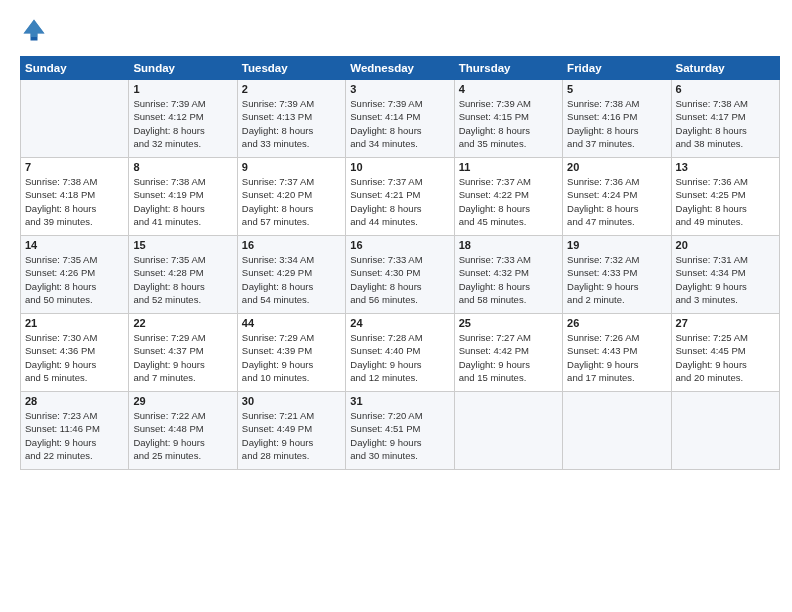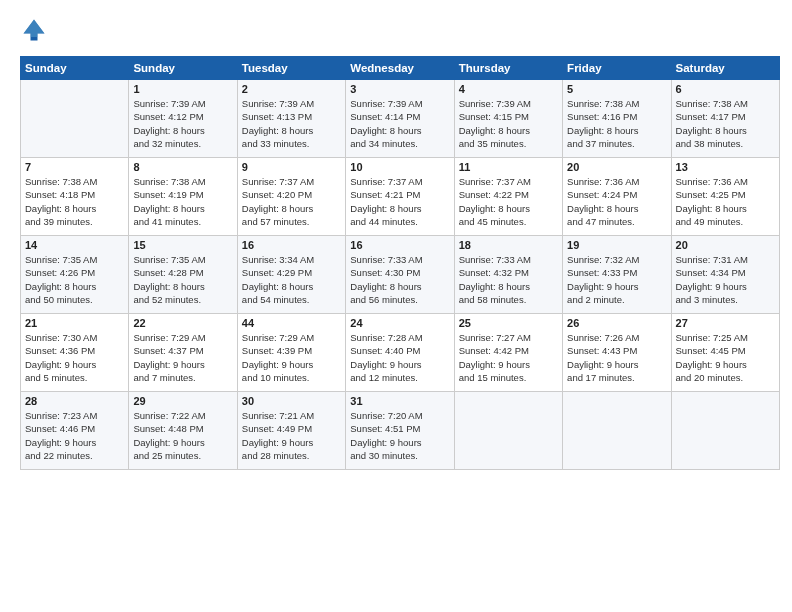--- a/index.html
+++ b/index.html
@@ -328,21 +328,21 @@
             <span class="cell-line">Sunrise: 7:25 AM</span>
             <span class="cell-line">Sunset: 4:45 PM</span>
             <span class="cell-line">Daylight: 9 hours</span>
             <span class="cell-line">and 20 minutes.</span>
           </td>
         </tr>
         <tr>
           <td>
             <span class="day-num">28</span>
             <span class="cell-line">Sunrise: 7:23 AM</span>
-            <span class="cell-line">Sunset: 4:46 PM</span>
+            <span class="cell-line">Sunset: 11:46 PM</span>
             <span class="cell-line">Daylight: 9 hours</span>
             <span class="cell-line">and 22 minutes.</span>
           </td>
           <td>
             <span class="day-num">29</span>
             <span class="cell-line">Sunrise: 7:22 AM</span>
             <span class="cell-line">Sunset: 4:48 PM</span>
             <span class="cell-line">Daylight: 9 hours</span>
             <span class="cell-line">and 25 minutes.</span>
           </td>

